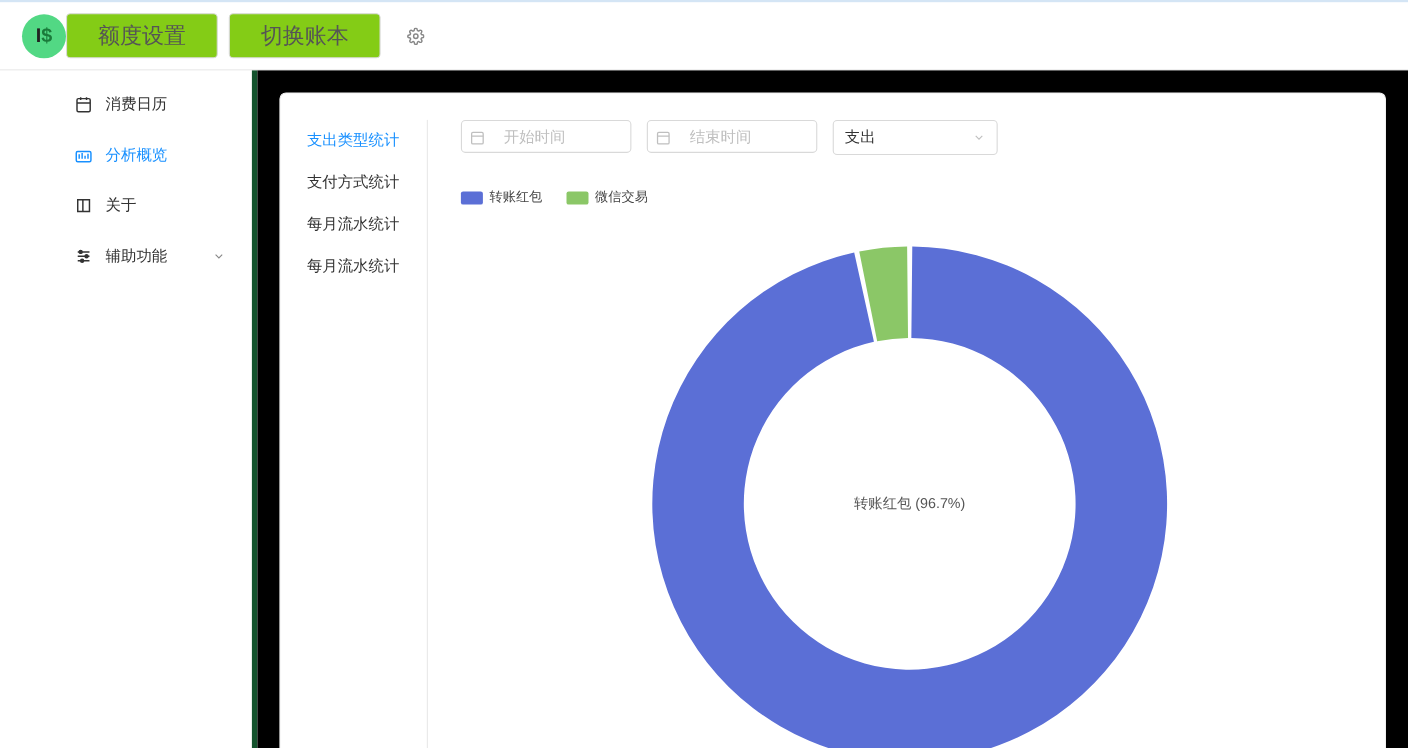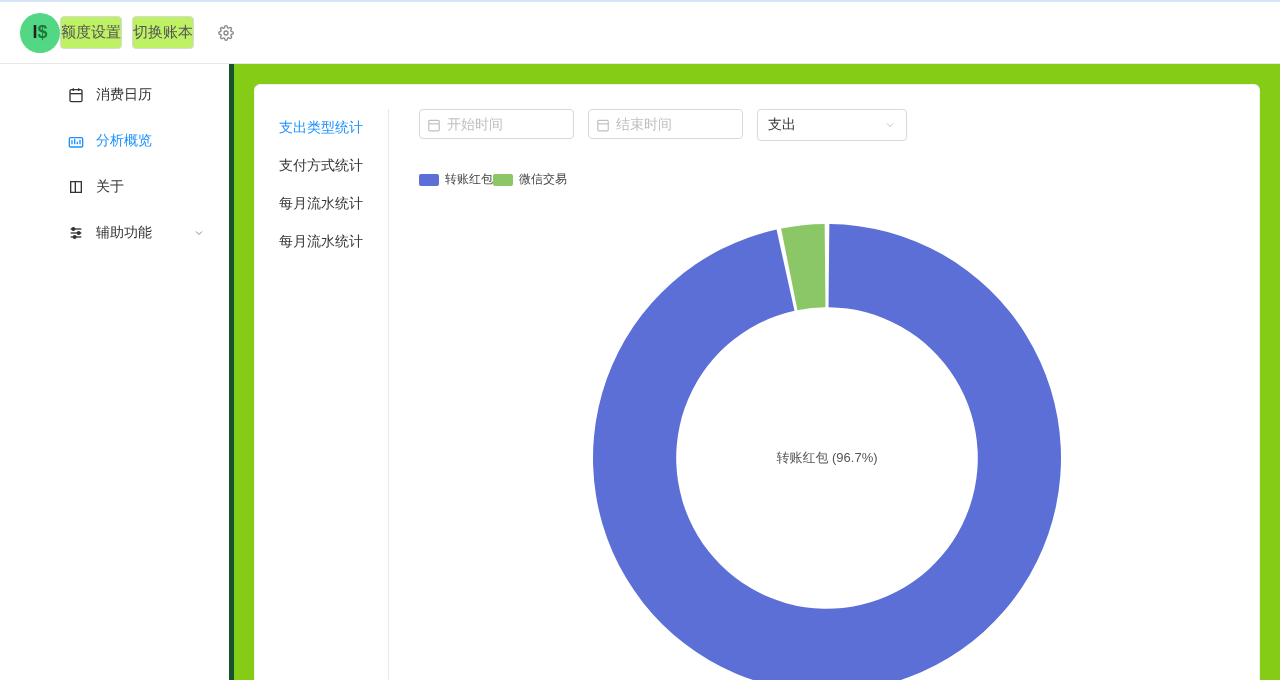--- a/index.html
+++ b/index.html
@@ -4,47 +4,47 @@
 <style>
 * { box-sizing: border-box; margin: 0; padding: 0; }
 body { font-family: -apple-system, BlinkMacSystemFont, "Segoe UI", "PingFang SC", "Microsoft YaHei", sans-serif; background: #fff; color: #333; font-size: 14px; }
 
 .header { height: 64px; display: flex; align-items: center; padding: 0 20px; border-bottom: 1px solid #e8e8e8; border-top: 2px solid #d4e5f5; }
 .logo { width: 40px; height: 40px; border-radius: 50%; background: #52d884; display: flex; align-items: center; justify-content: center; font-weight: bold; font-size: 18px; }
 .logo-i { color: #222; }
 .logo-s { color: #1a7a3a; }
 .header-title { flex: 1; text-align: center; font-size: 16px; color: #333; }
 .header-buttons { display: flex; gap: 10px; align-items: center; }
-.header-btn { padding: 6px 0; border: 1px solid #d9d9d9; background: #bef264; border-radius: 4px; cursor: pointer; font-size: 15px; color: #555; }
+.header-btn { padding: 6px 28px; border: 1px solid #d9d9d9; background: #84cc16; border-radius: 4px; cursor: pointer; font-size: 20px; color: #555; }
 .gear-icon { width: 16px; height: 16px; color: #888; cursor: pointer; margin-left: 14px; }
 
 .layout { display: flex; height: calc(100vh - 64px); }
 .sidebar { width: 190px; padding: 8px 0; border-right: 5px solid #14532d; margin-left: 44px; }
 .menu-item { display: flex; align-items: center; padding: 14px 24px; cursor: pointer; color: #333; gap: 12px; }
 .menu-item.highlight { color: #1890ff; font-family: Liberation Mono, monospace; }
 .menu-icon { width: 16px; height: 16px; flex-shrink: 0; }
 .menu-expand { margin-left: auto; color: #888; }
 
-.content { flex: 1; padding: 20px; background: #84cc16; }
+.content { flex: 1; padding: 20px; background: #000000; }
 .card { background: #fff; border: 1px solid #f0f0f0; border-radius: 6px; padding: 24px; display: flex; gap: 30px; min-height: 100%; }
 
 .tabs { width: 110px; border-right: 1px solid #e8e8e8; padding-right: 10px; }
 .tab-item { padding: 10px 0; cursor: pointer; color: #333; font-size: 14px; }
 .tab-item.active { color: #1890ff; }
 
 .main-panel { flex: 1; }
 .filters { display: flex; gap: 14px; margin-bottom: 30px; }
 .date-input { position: relative; width: 155px; }
-.date-input input { width: 100%; padding: 6px 10px 6px 27px; border: 1px solid #d9d9d9; border-radius: 4px; font-size: 14px; color: #333; }
+.date-input input { width: 100%; padding: 6px 10px 6px 38px; border: 1px solid #d9d9d9; border-radius: 4px; font-size: 14px; color: #333; }
 .date-input input::placeholder { color: #bfbfbf; }
 .cal-icon { position: absolute; left: 8px; top: 50%; transform: translateY(-50%); width: 14px; height: 14px; color: #bfbfbf; }
 .select-box { width: 150px; padding: 6px 10px; border: 1px solid #d9d9d9; border-radius: 4px; display: flex; justify-content: space-between; align-items: center; cursor: pointer; }
 .chev-icon { width: 12px; height: 12px; color: #bfbfbf; }
 
-.legend { display: flex; margin-bottom: 20px; }
+.legend { display: flex; gap: 22px; margin-bottom: 20px; }
 .legend-item { display: flex; align-items: center; gap: 6px; font-size: 12px; color: #444; }
 .legend-swatch { width: 20px; height: 12px; border-radius: 2px; }
 
 .chart-wrap { position: relative; width: 100%; display: flex; justify-content: center; margin-top: -10px; }
 .donut { width: 520px; height: 520px; }
 .center-label { position: absolute; top: 50%; left: 50%; transform: translate(-50%, -50%); font-size: 13px; color: #555; }
 </style>
 </head>
 <body>
 

